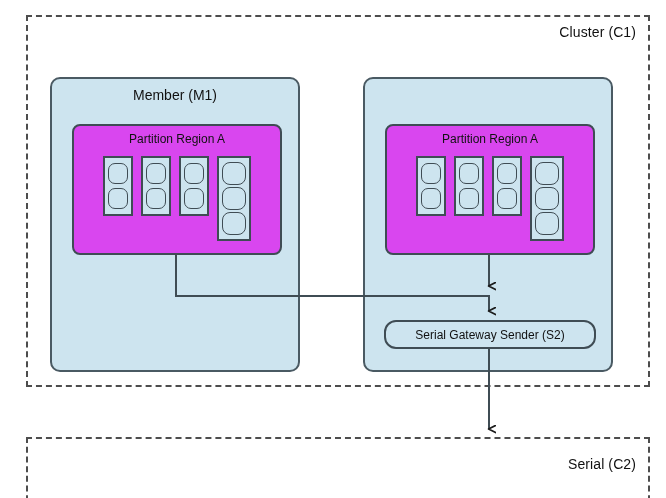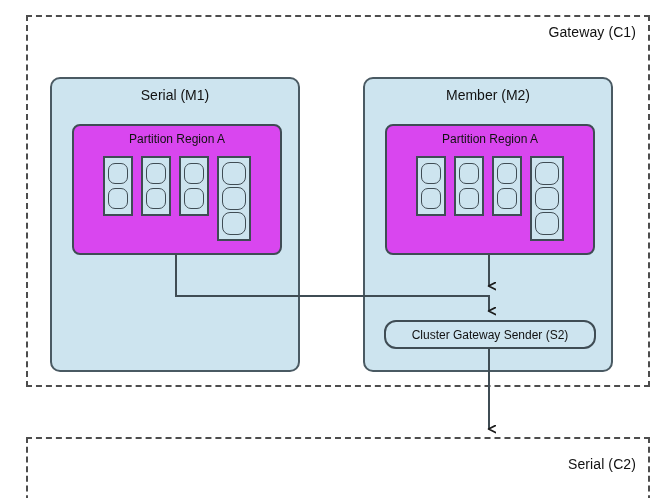--- a/index.html
+++ b/index.html
@@ -137,24 +137,24 @@
     height: 498px;
     pointer-events: none;
   }
 </style>
 </head>
 <body>
 
 <div id="canvas">
 
   <div class="cluster" style="left:26px; top:15px; width:624px; height:372px;"></div>
-  <div class="cluster-label" style="top:24px; right:30px;">Gateway (C1)</div>
+  <div class="cluster-label" style="top:24px; right:30px;">Cluster (C1)</div>
 
   <div class="member" style="left:50px; top:77px; width:250px; height:295px;">
-    <div class="member-title">Serial (M1)</div>
+    <div class="member-title">Member (M1)</div>
 
     <div class="region" style="left:20px; top:45px; width:210px; height:131px;">
       <div class="region-title">Partition Region A</div>
 
       <div class="buckets">
         <div class="bucket-col">
           <div class="entry"></div>
           <div class="entry"></div>
         </div>
         <div class="bucket-col">
@@ -168,21 +168,20 @@
         <div class="bucket-col tall">
           <div class="entry"></div>
           <div class="entry"></div>
           <div class="entry"></div>
         </div>
       </div>
     </div>
   </div>
 
   <div class="member" style="left:363px; top:77px; width:250px; height:295px;">
-    <div class="member-title">Member (M2)</div>
 
     <div class="region" style="left:20px; top:45px; width:210px; height:131px;">
       <div class="region-title">Partition Region A</div>
 
       <div class="buckets">
         <div class="bucket-col">
           <div class="entry"></div>
           <div class="entry"></div>
         </div>
         <div class="bucket-col">
@@ -194,21 +193,21 @@
           <div class="entry"></div>
         </div>
         <div class="bucket-col tall">
           <div class="entry"></div>
           <div class="entry"></div>
           <div class="entry"></div>
         </div>
       </div>
     </div>
 
-    <div class="gateway" style="left:19px; top:241px; width:212px; height:29px;">Cluster Gateway Sender (S2)</div>
+    <div class="gateway" style="left:19px; top:241px; width:212px; height:29px;">Serial Gateway Sender (S2)</div>
   </div>
 
   <div class="cluster" style="left:26px; top:437px; width:624px; height:74px;"></div>
   <div class="cluster-label" style="top:456px; right:30px;">Serial (C2)</div>
 
   <svg id="connectors" viewBox="0 0 666 498" xmlns="http://www.w3.org/2000/svg">
     <defs>
       <marker id="arrowhead" markerWidth="9" markerHeight="9" refX="4" refY="7.2" orient="auto" markerUnits="userSpaceOnUse">
         <path d="M0.4,0.6 L4,7.6 L7.6,0.6" fill="none" stroke="#1b1b1b" stroke-width="1.7" stroke-linecap="round" stroke-linejoin="round"></path>
       </marker>

